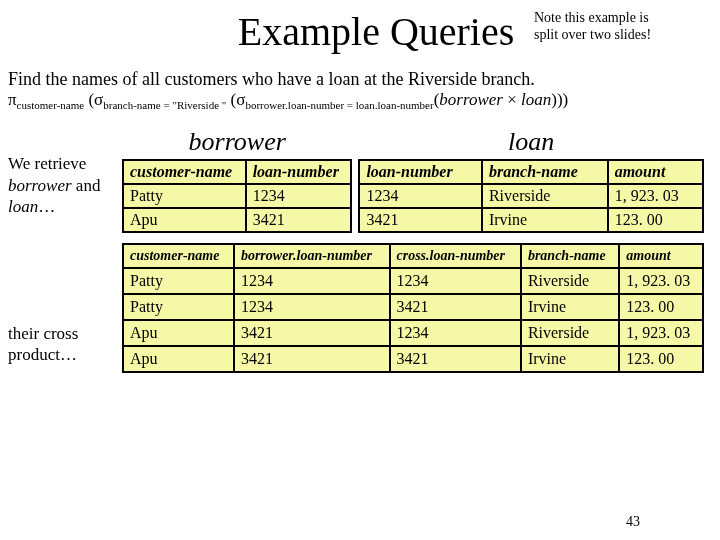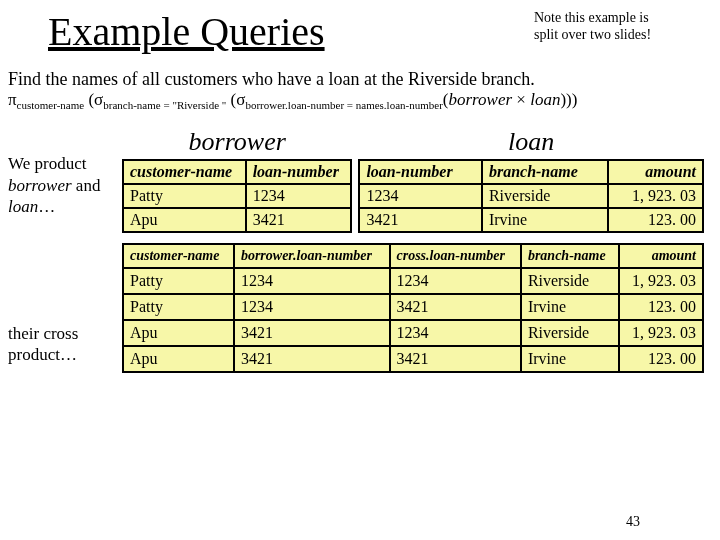--- a/index.html
+++ b/index.html
@@ -8,24 +8,23 @@
     font-family: "Times New Roman", serif;
     background: #fff;
     width: 720px;
     height: 540px;
     box-sizing: border-box;
     color: #000;
   }
   .header {
     display: flex;
     align-items: flex-start;
-    justify-content: flex-start;
+    justify-content: center;
     position: relative;
     margin-bottom: 14px;
-    text-decoration: underline;
   }
   .title {
     font-size: 40px;
     font-weight: 400;
     margin: 0;
     padding-left: 40px;
   }
   .note {
     position: absolute;
     right: 0;
@@ -75,21 +74,21 @@
   }
   th, td {
     border: 2px solid #000;
     padding: 2px 6px;
     font-size: 16px;
     text-align: left;
     height: 24px;
     box-sizing: border-box;
   }
   th { font-weight: bold; font-style: italic; }
-  td.num, th.num { text-align: right; }
+  td.num, th.num { text-align: left; }
 
   .crosswrap { flex: 1; }
   .crosswrap th { font-style: italic; font-weight: bold; font-size: 14px; line-height: 1.15; }
   .crosswrap td, .crosswrap th { padding: 3px 6px; }
 
   .pagenum {
     position: absolute;
     right: 80px;
     bottom: 10px;
     font-size: 14px;
@@ -104,28 +103,28 @@
     <span>Note this example is</span><br>
     <span>split over two slides!</span>
   </div>
 </div>
 
 <div class="prompt">Find the names of all customers who have a loan at the Riverside branch.</div>
 
 <div class="formula">
   <span class="sym">π</span><sub>customer-name</sub>
   (<span class="sym">σ</span><sub>branch-name = "Riverside "</sub>
-  (<span class="sym">σ</span><sub>borrower.loan-number = names.loan-number</sub>(<span class="ital">borrower</span>
+  (<span class="sym">σ</span><sub>borrower.loan-number = loan.loan-number</sub>(<span class="ital">borrower</span>
   <span>×</span>
   <span class="ital">loan</span>)))
 </div>
 
 <div class="row">
   <div class="sidelabel">
-    <span>We product</span>
+    <span>We retrieve</span>
     <em>borrower</em><span> and </span><em>loan</em><span>…</span>
   </div>
   <div class="tables-top">
     <div class="tblwrap" style="flex:0.8">
       <div class="tblheading">borrower</div>
       <table>
         <tbody>
             <tr>
           <th>customer-name</th>
           <th>loan-number</th>

